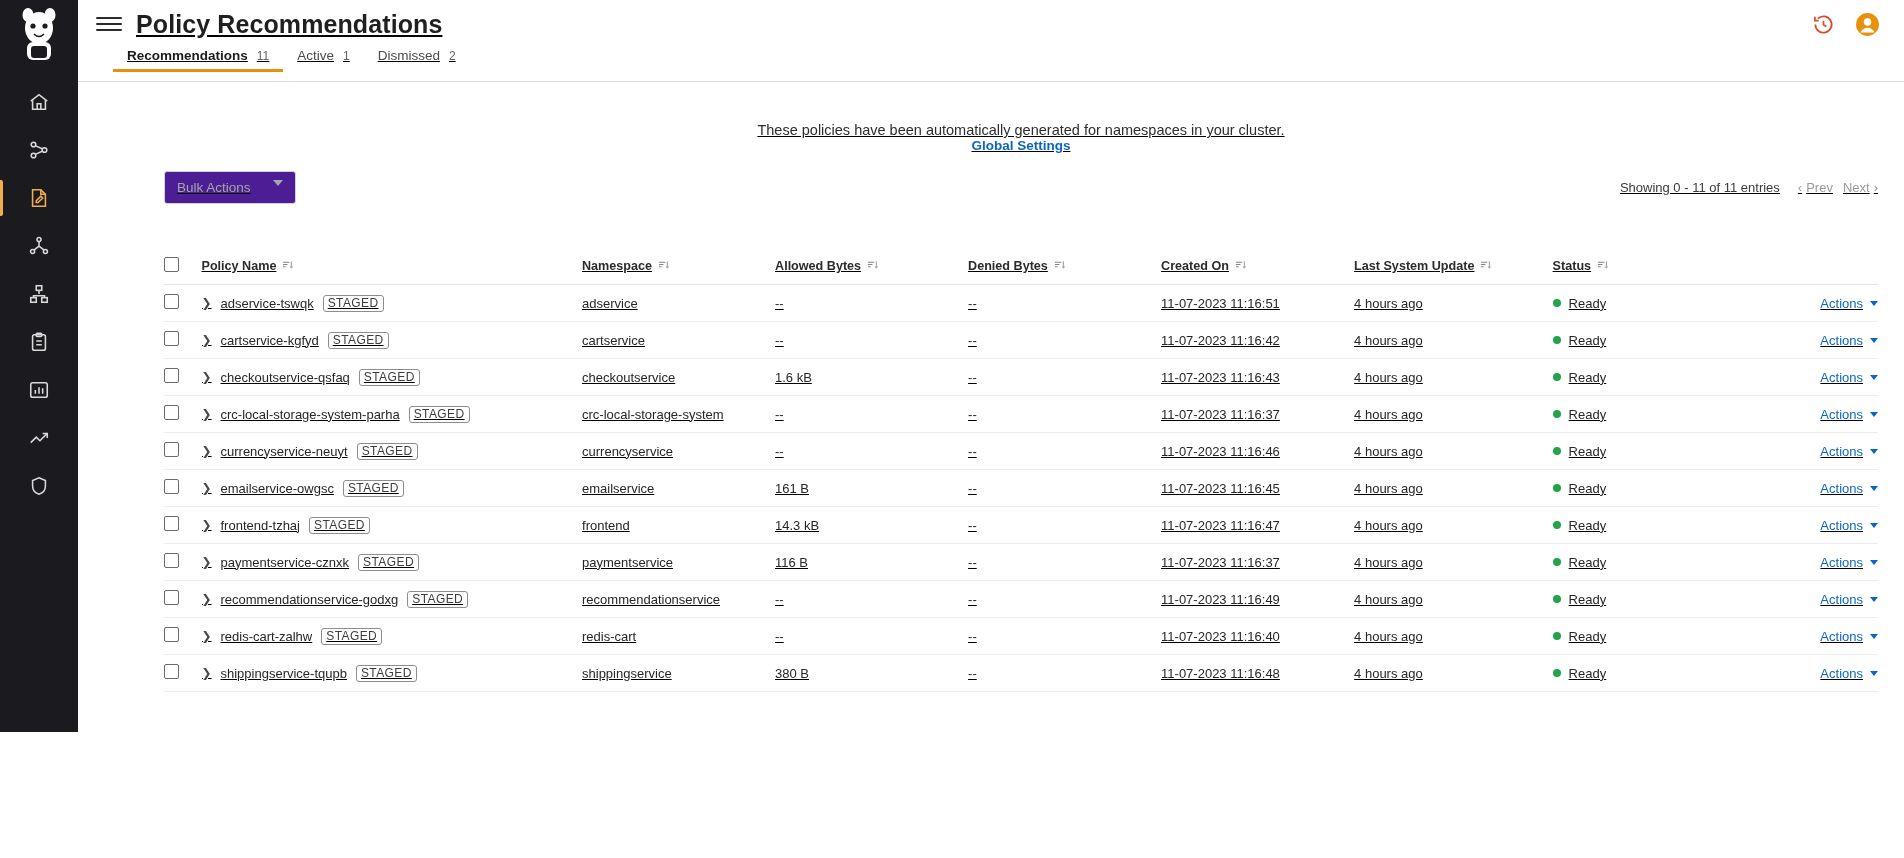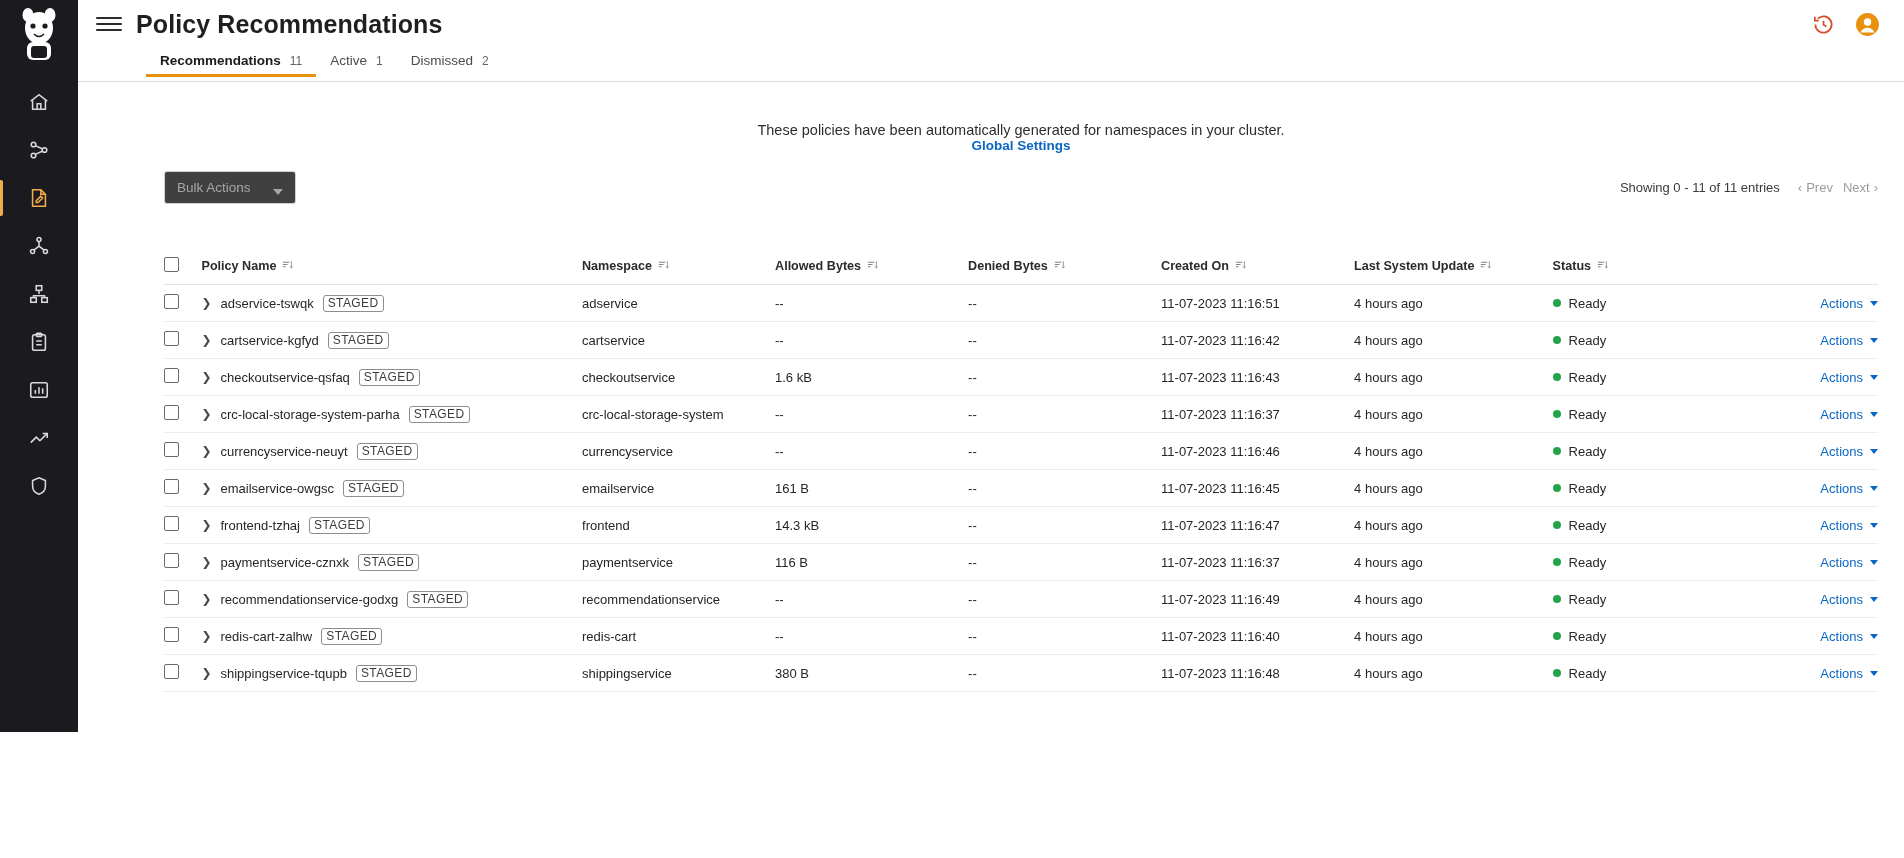--- a/index.html
+++ b/index.html
@@ -4,21 +4,21 @@
 <style>
   * { box-sizing: border-box; margin: 0; padding: 0; }
   html, body {
     width: 1904px; height: 858px;
     font-family: "Liberation Sans", sans-serif;
     background: #ffffff;
     overflow: hidden;
   }
   .app {
     display: flex;
-    width: 1904px; height: 732px;
+    width: 1904px; height: 732px; text-decoration: underline;
   }
 
   
   .sidebar {
     width: 78px;
     background: #1b1b1f;
     flex: 0 0 78px;
     display: flex;
     flex-direction: column;
     align-items: center;
@@ -73,23 +73,23 @@
     font-weight: bold;
     color: #1f1f1f;
     letter-spacing: .1px;
   }
   .topbar-spacer { flex: 1 1 auto; }
   .topbar-icon { width: 30px; height: 30px; display:flex; align-items:center; justify-content:center; cursor:pointer; }
 
   
   .tabs {
     display: flex;
-    align-items: center;
+    align-items: flex-start;
     height: 34px;
-    padding-left: 68px;
+    padding-left: 35px;
     border-bottom: 1px solid #dcdcdc;
     gap: 0;
   }
   .tab {
     display: flex;
     align-items: center;
     gap: 9px;
     padding: 0 14px 8px 14px;
     font-size: 13.5px;
     color: #4b4b4b;
@@ -134,26 +134,26 @@
 
   
   .actions-row {
     display: flex;
     align-items: center;
     padding: 18px 26px 0 86px;
   }
   .bulk-actions {
     border: 1px solid #d3d3d3;
     border-radius: 3px;
-    background: #404040;
+    background: #4c1d95;
     color: #a6a6a6;
     font-size: 13.5px;
     padding: 8px 12px;
     display: flex;
-    align-items: flex-end;
+    align-items: flex-start;
     gap: 22px;
     min-width: 122px;
     cursor: default;
   }
   .caret-down {
     width: 0; height: 0;
     border-left: 5px solid transparent;
     border-right: 5px solid transparent;
     border-top: 6px solid #a6a6a6;
   }

